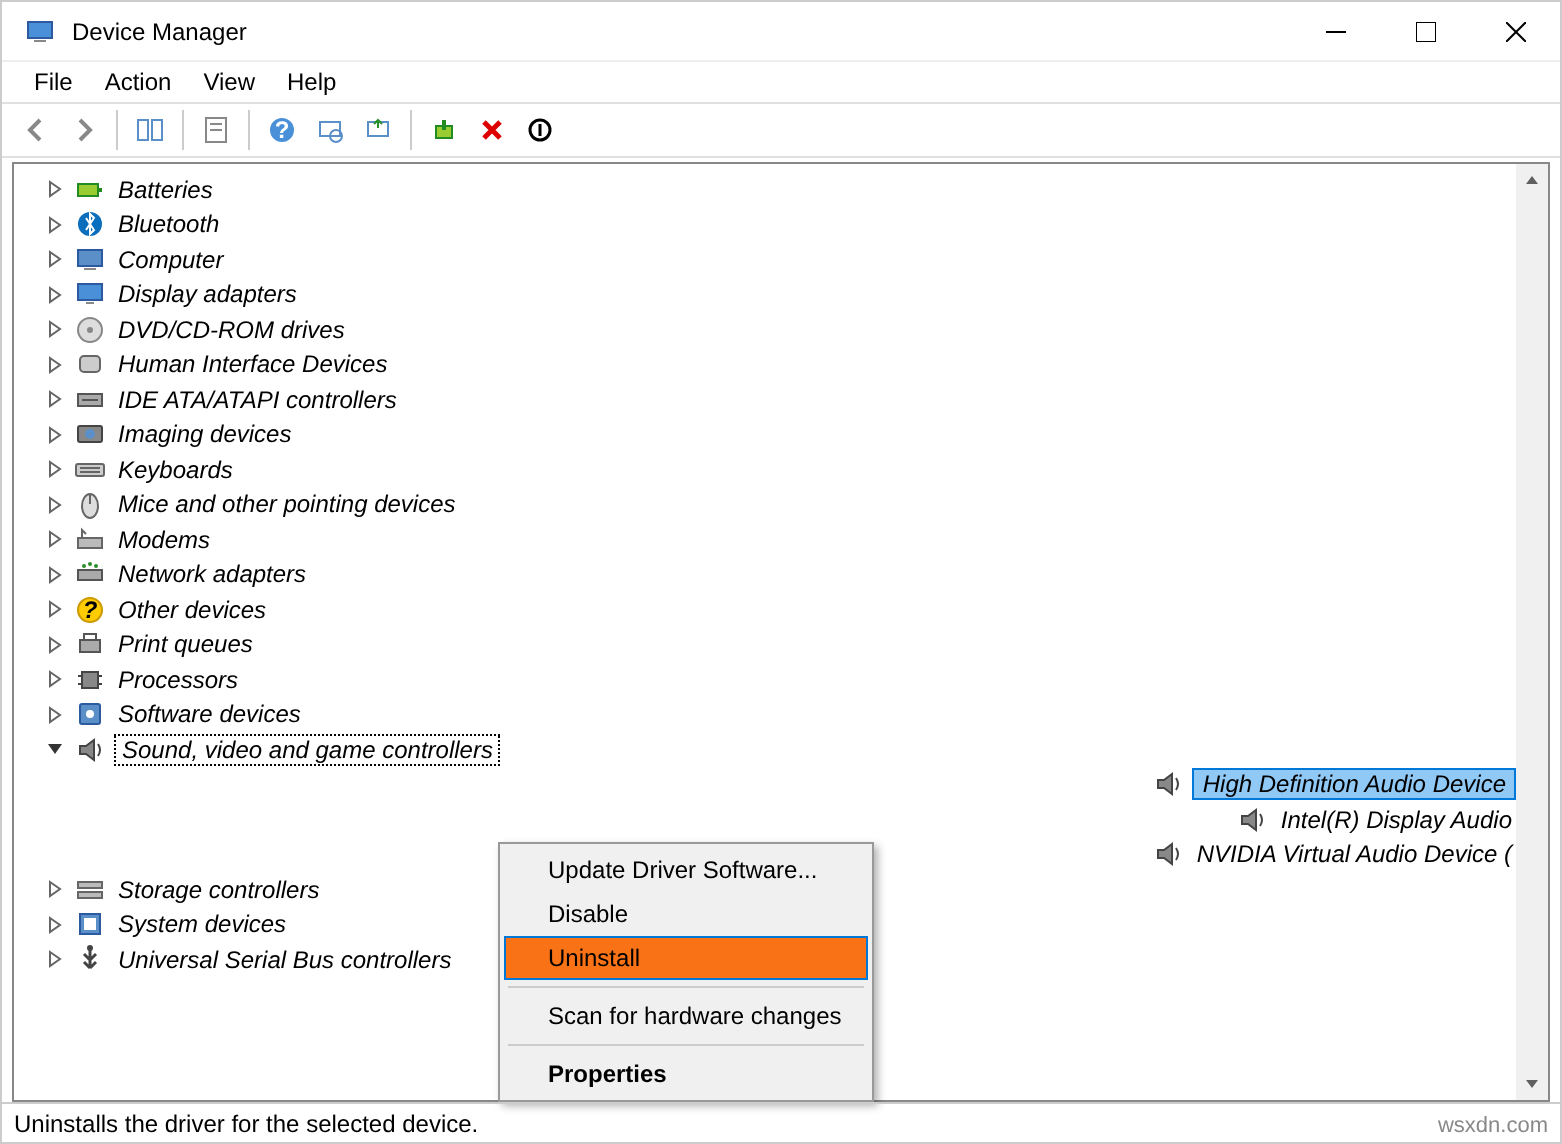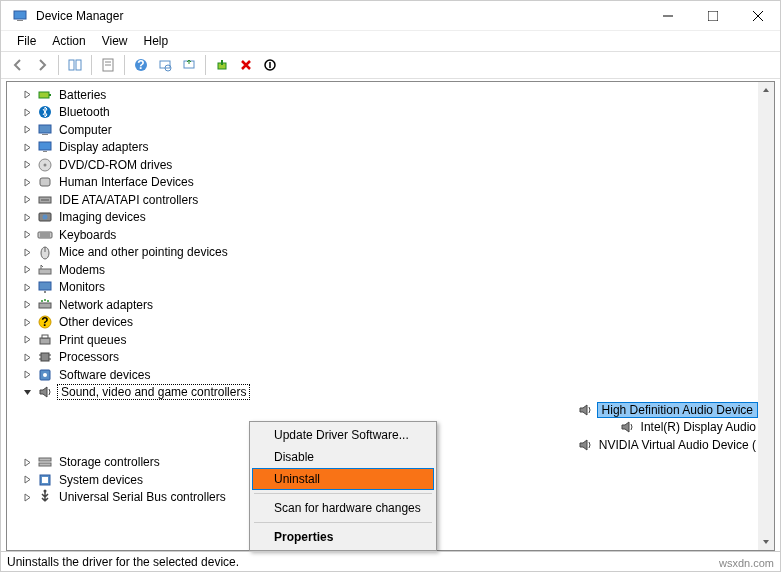--- a/index.html
+++ b/index.html
@@ -16,21 +16,21 @@
 .menubar { height: 20px; display:flex; align-items:center; padding-left:8px; gap:0; }
 .menubar .menuitem { padding: 2px 8px; cursor:default; }
 
 
 .toolbar { height: 28px; display:flex; align-items:center; padding-left:6px; border-top:1px solid #e0e0e0; border-bottom:1px solid #e0e0e0; gap:2px; }
 .toolbar .tbtn { width:22px; height:22px; display:flex; align-items:center; justify-content:center; }
 .toolbar .sep { width:1px; height:20px; background:#ccc; margin:0 3px; }
 
 
 .tree-wrap { position:absolute; top:80px; left:5px; right:5px; bottom:20px; border:1px solid #888; overflow:hidden; }
-.tree { position:absolute; top:0; left:0; right:16px; bottom:0; overflow:hidden; padding-top:4px; }
+.tree { position:absolute; top:0; left:0; right:16px; bottom:0; overflow:hidden; padding-top:4px;font-style:italic; }
 .scrollbar { position:absolute; top:0; right:0; width:16px; bottom:0; background:#f0f0f0; }
 .scroll-up, .scroll-down { width:16px; height:16px; position:absolute; display:flex; align-items:center; justify-content:center; background:#f0f0f0; }
 .scroll-up{top:0;} .scroll-down{bottom:0;}
 
 .node { display:flex; align-items:center; height:17.5px; white-space:nowrap; }
 .expander { width:12px; height:12px; margin-left:0; display:flex; align-items:center; justify-content:center; }
 .dev-icon { width:16px; height:16px; margin:0 4px; display:flex; align-items:center; justify-content:center; }
 .node .label { padding:0 2px; }
 .depth-1 { padding-left: 14px; }
 .depth-2 { padding-left: 36px; justify-content: flex-end; }
@@ -306,34 +306,20 @@
         <span class="label">Modems</span>
       </div>
       <div class="node depth-1">
         <span class="expander">
           <svg width="9" height="9" viewBox="0 0 9 9">
             <path d="M2 1 L7 4.5 L2 8 Z" fill="none" stroke="#666"></path>
           </svg>
         </span>
         <span class="dev-icon">
           <svg width="16" height="16" viewBox="0 0 16 16">
-            <rect x="2" y="3" width="12" height="8" fill="#5a8fc7" stroke="#2c5aa0"></rect>
-            <rect x="7" y="12" width="2" height="2" fill="#888"></rect>
-          </svg>
-        </span>
-        <span class="label">Monitors</span>
-      </div>
-      <div class="node depth-1">
-        <span class="expander">
-          <svg width="9" height="9" viewBox="0 0 9 9">
-            <path d="M2 1 L7 4.5 L2 8 Z" fill="none" stroke="#666"></path>
-          </svg>
-        </span>
-        <span class="dev-icon">
-          <svg width="16" height="16" viewBox="0 0 16 16">
             <rect x="2" y="6" width="12" height="5" fill="#aaa" stroke="#555"></rect>
             <circle cx="5" cy="4" r="1" fill="#2a8f2a"></circle>
             <circle cx="8" cy="3" r="1" fill="#2a8f2a"></circle>
             <circle cx="11" cy="4" r="1" fill="#2a8f2a"></circle>
           </svg>
         </span>
         <span class="label">Network adapters</span>
       </div>
       <div class="node depth-1">
         <span class="expander">

